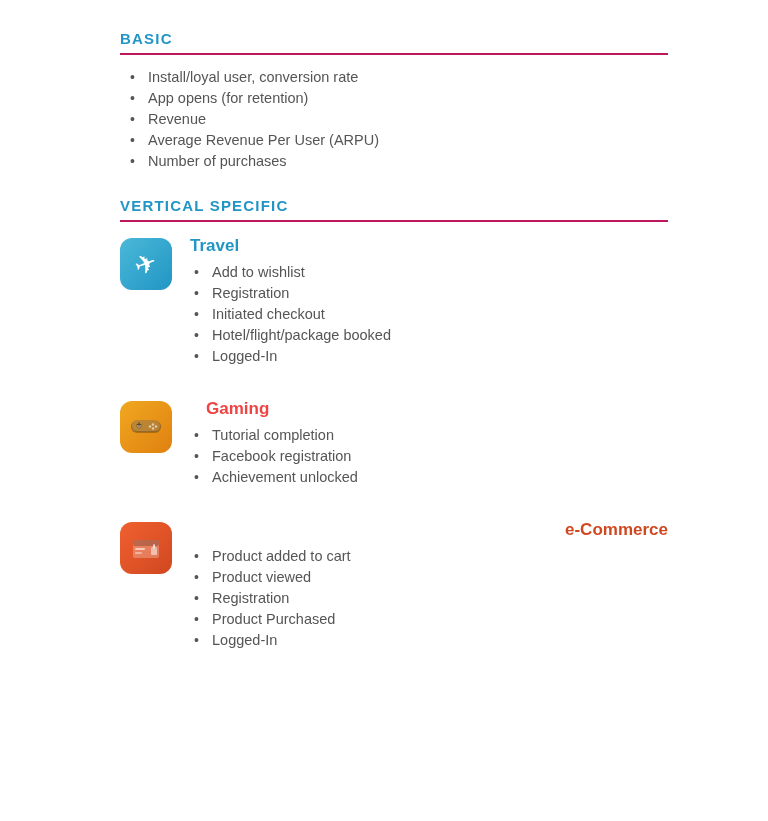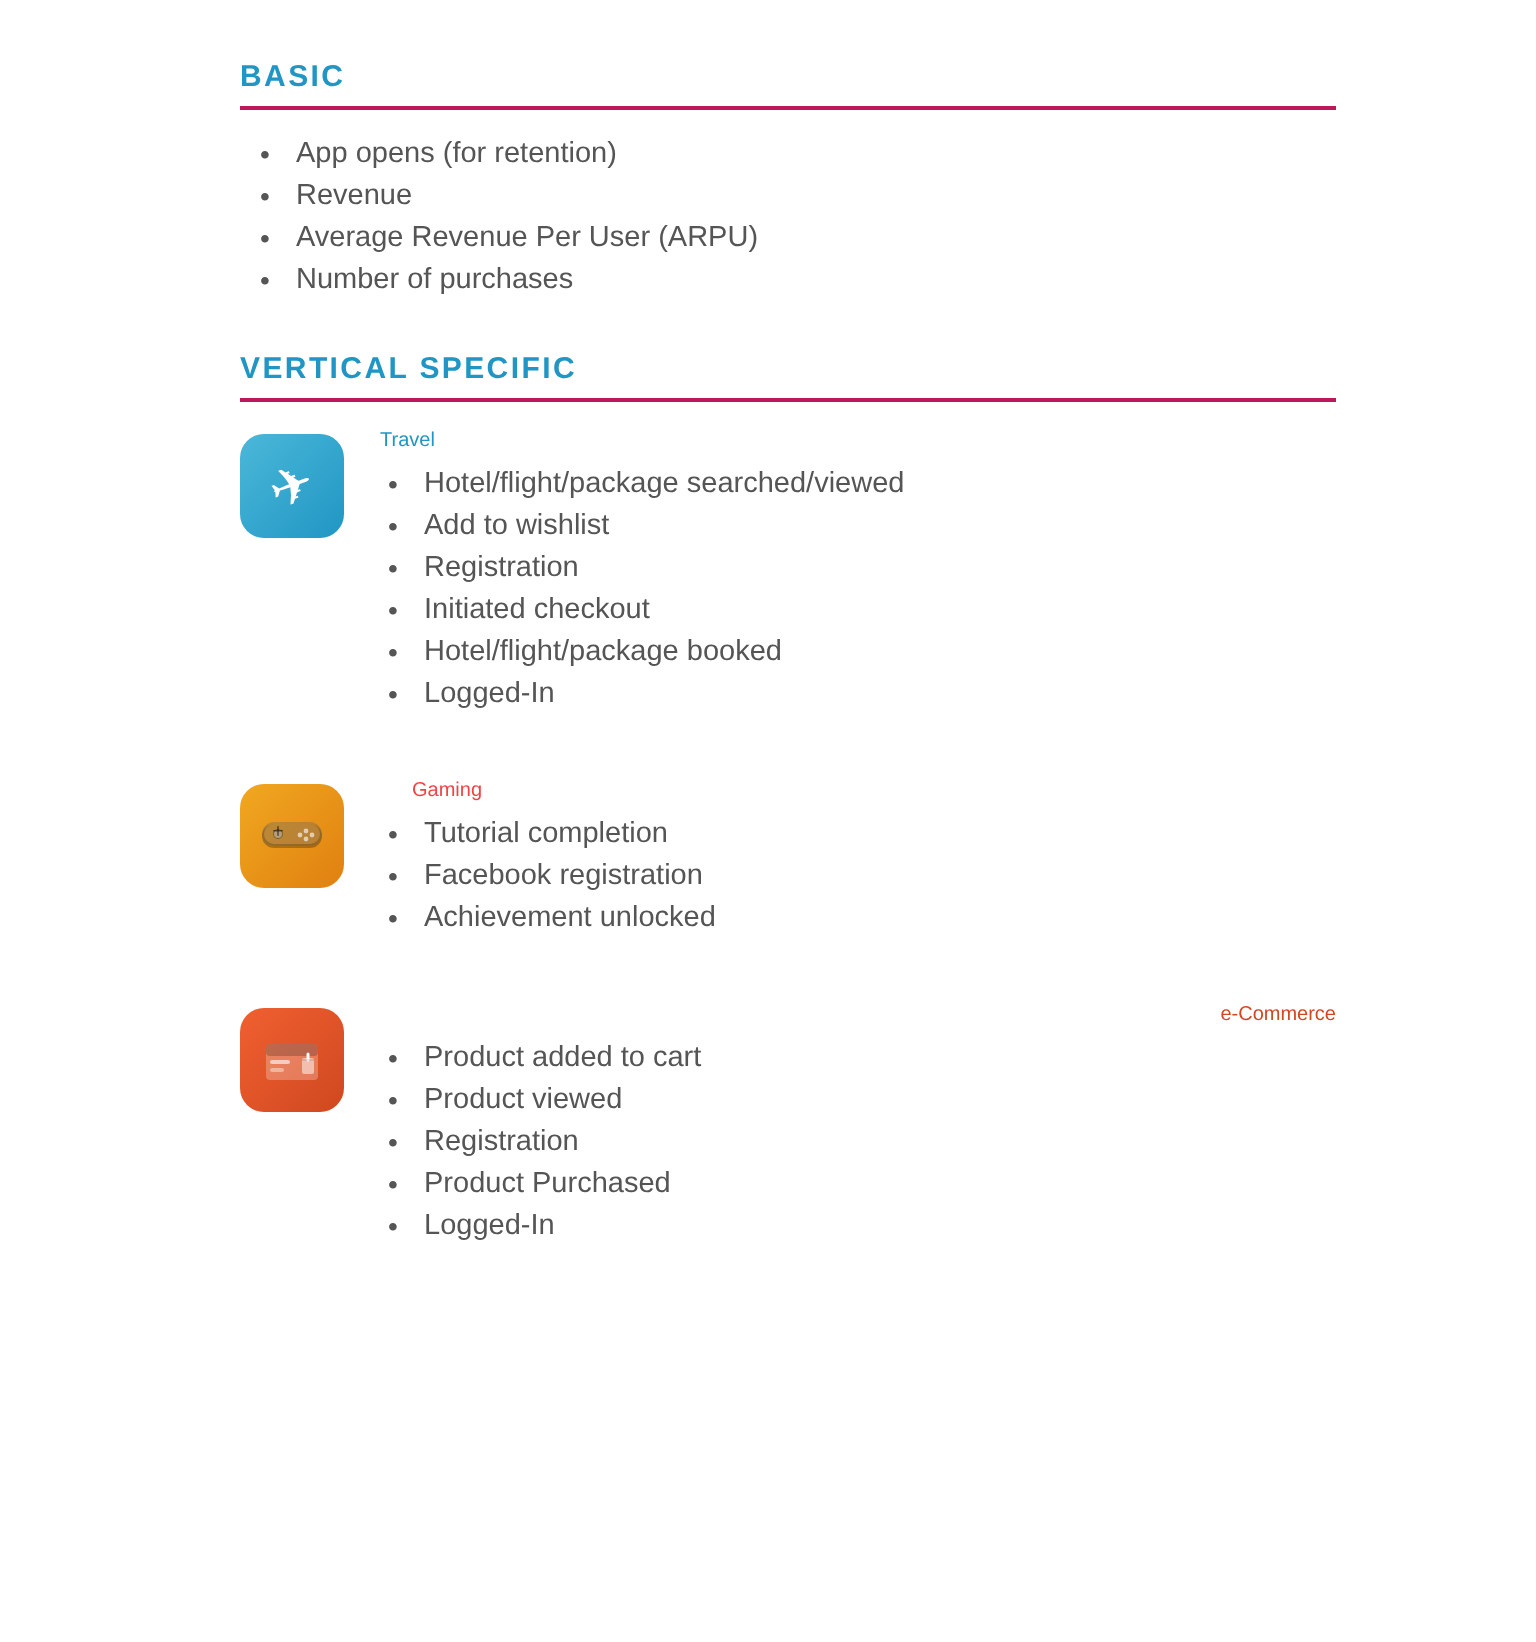--- a/index.html
+++ b/index.html
@@ -93,22 +93,22 @@
 
     .icon-ecommerce {
       background: linear-gradient(135deg, #f06030, #d04820);
     }
 
     .category-content {
       flex: 1;
     }
 
     .category-name {
-      font-size: 10px;
-      font-weight: 400;
+      font-size: 17px;
+      font-weight: 700;
       margin-bottom: 8px;
     }
 
     .category-name.travel {
       color: #2196c4;
     }
 
     .category-name.gaming {
       color: #ef4444;
       margin-left: 16px;
@@ -139,38 +139,38 @@
       color: #555555;
       font-size: 14px;
     }
   </style>
 </head>
 <body>
 
 <div class="basic-section">
   <div class="section-title basic">BASIC</div>
   <ul class="basic-list">
+  <li>Install/loyal user, conversion rate</li>
       <li>App opens (for retention)</li>
       <li>Revenue</li>
       <li>Average Revenue Per User (ARPU)</li>
       <li>Number of purchases</li>
     </ul>
 </div>
 
 <div class="vertical-section">
   <div class="section-title vertical">VERTICAL SPECIFIC</div>
   <div id="categories-container">
   <div class="category-block">
         <div class="category-icon icon-travel">
           <span style="color:white;font-size:26px;transform:rotate(-20deg);display:inline-block;">✈</span>
         </div>
         <div class="category-content">
           <div class="category-name travel">Travel</div>
           <ul class="category-list">
-            <li>Hotel/flight/package searched/viewed</li>
             <li>Add to wishlist</li>
             <li>Registration</li>
             <li>Initiated checkout</li>
             <li>Hotel/flight/package booked</li>
             <li>Logged-In</li>
           </ul>
         </div>
       </div>
       <div class="category-block">
         <div class="category-icon icon-gaming">

